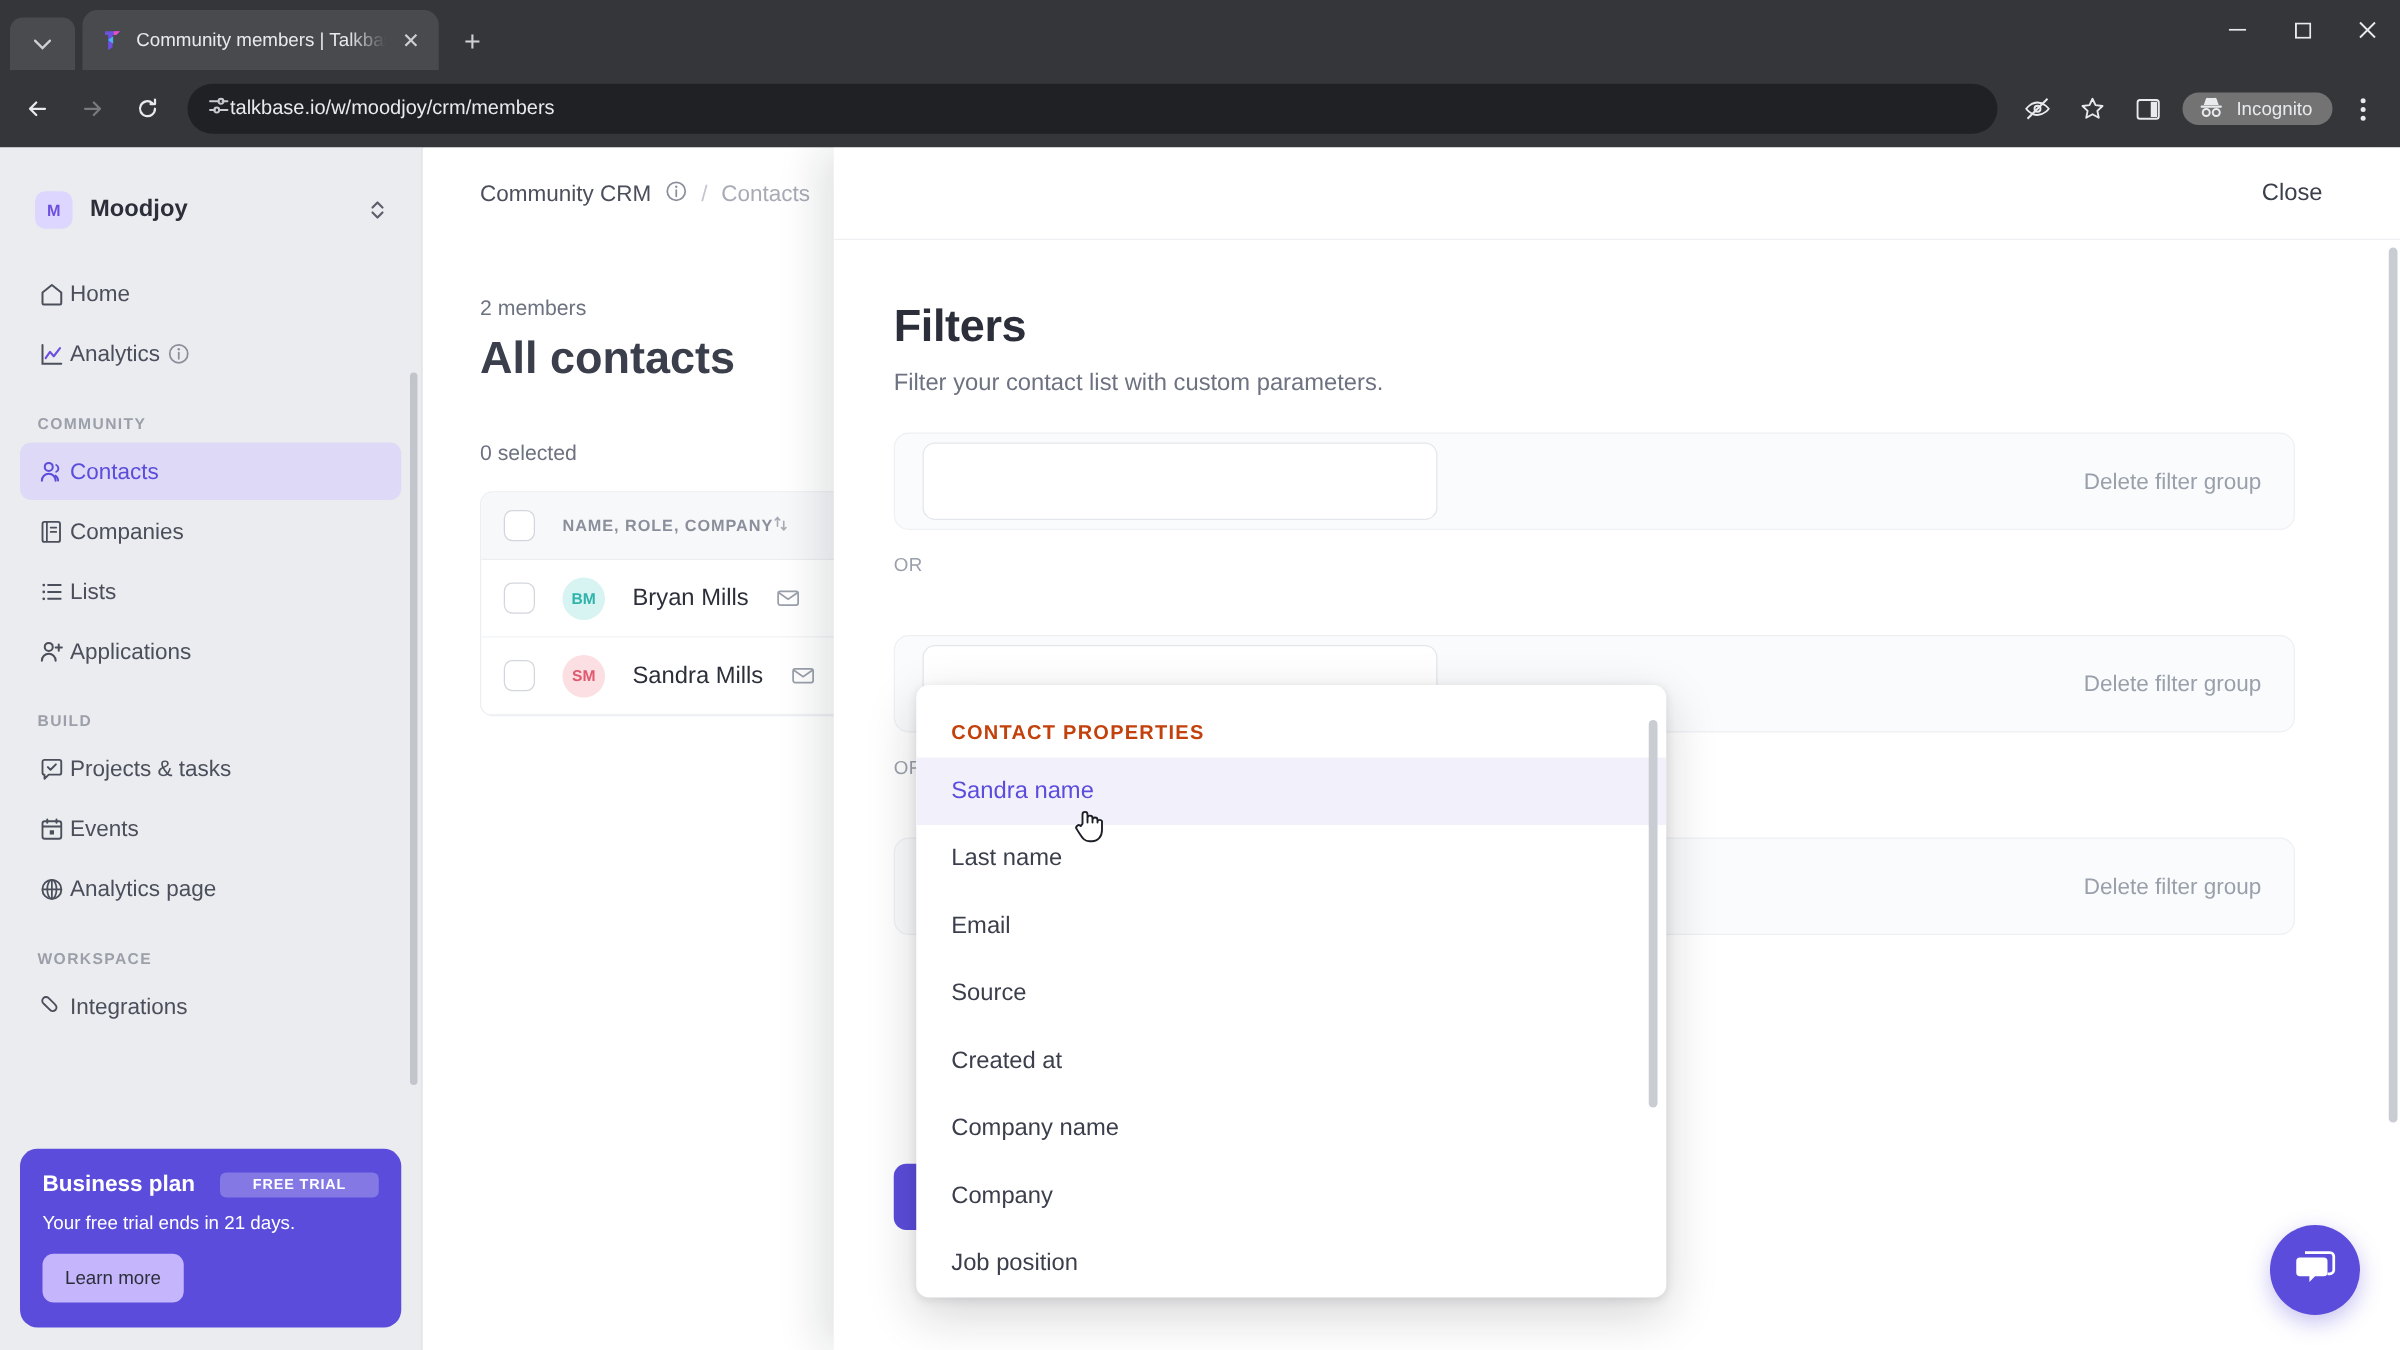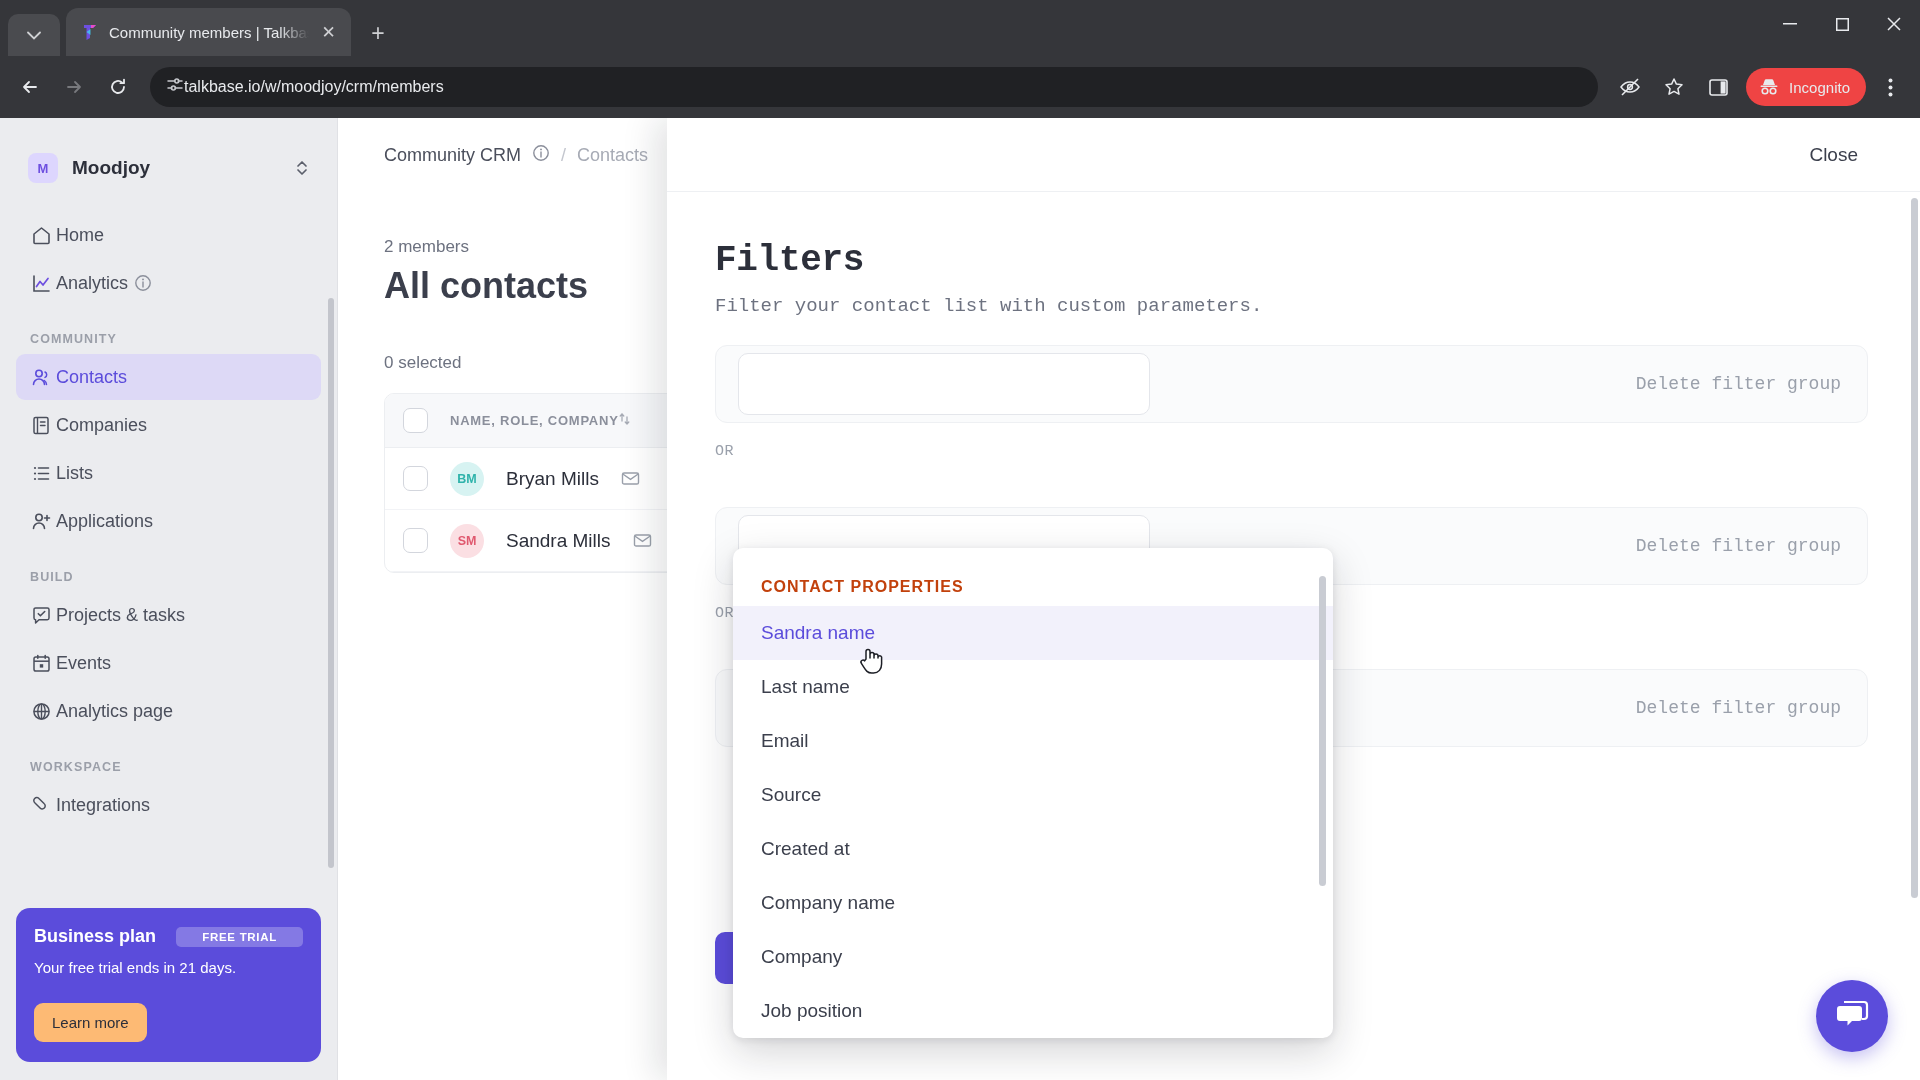--- a/index.html
+++ b/index.html
@@ -39,21 +39,21 @@
   .tb-icon { width: 40px; height: 40px; border-radius: 50%; display: flex; align-items: center;
     justify-content: center; color: #e8eaed; flex: 0 0 auto; }
   .tb-icon.dim { color: #78797d; }
   .omnibox {
     flex: 1 1 auto; height: 40px; background: #202124; border-radius: 20px;
     display: flex; align-items: center; padding: 0 16px; margin: 0 8px;
     color: #e8eaed; font-size: 16px;
   }
   .omni-url { white-space: nowrap; overflow: hidden; }
   .incognito-pill {
-    height: 38px; border-radius: 19px; background: #ef4444; display: flex; align-items: center;
+    height: 26px; border-radius: 19px; background: #737373; display: flex; align-items: center;
     gap: 9px; padding: 0 16px 0 12px; color: #e8eaed; font-size: 15px; margin-left: 4px;
   }
 
   
   .page { position: relative; width: 1920px; height: 962px; background: #ffffff; overflow: hidden; }
 
   
   .sidebar {
     position: absolute; left: 0; top: 0; width: 338px; height: 962px;
     background: #ebecef; border-right: 1px solid #e0e1e5;
@@ -81,21 +81,21 @@
 
   .plan-card {
     position: absolute; left: 16px; right: 16px; bottom: 18px; background: #5b4cdb;
     border-radius: 14px; padding: 18px 18px 20px 18px; color: #fff;
   }
   .plan-top { display: flex; align-items: center; justify-content: space-between; }
   .plan-title { font-size: 18px; font-weight: 700; }
   .plan-badge { background: rgba(255,255,255,0.25); border-radius: 5px; font-size: 11.5px;
     font-weight: 700; letter-spacing: 0.7px; padding: 4px 26px; }
   .plan-sub { font-size: 15px; margin-top: 12px; }
-  .plan-btn { margin-top: 27px; background: #fdba74; color: #2c2f3a; border: none; border-radius: 9px;
+  .plan-btn { margin-top: 16px; background: #c4b5fd; color: #2c2f3a; border: none; border-radius: 9px;
     font-size: 15px; padding: 11px 18px; font-family: inherit; }
   .sb-scroll { position: absolute; right: 3px; top: 180px; width: 6px; height: 570px;
     background: #c3c5cc; border-radius: 3px; }
 
   
   .content { position: absolute; left: 339px; top: 0; right: 0; bottom: 0; background: #fff; }
   .breadcrumb { display: flex; align-items: center; gap: 11px; padding: 26px 0 0 45px;
     font-size: 18px; color: #4b4f5c; }
   .bc-muted { color: #a7abb5; }
   .bc-sep { color: #c3c6ce; }
@@ -118,21 +118,21 @@
 
   
   .modal {
     position: absolute; left: 667px; top: 0; right: 0; bottom: 0; background: #ffffff;
     box-shadow: -12px 0 32px rgba(20,22,30,0.12);
   }
   .modal-bar { height: 74px; display: flex; align-items: center; justify-content: flex-end;
     padding-right: 42px; border-bottom: 1px solid #eef0f3; }
   .close-btn { background: #fff; border: none; font-size: 19px; color: #3b3f4c; padding: 10px 20px;
     border-radius: 8px; font-family: inherit; }
-  .modal-body { padding: 48px 52px 0 48px; position: relative; height: 888px; font-family: Liberation Mono, monospace; }
+  .modal-body { padding: 48px 84px 0 48px; position: relative; height: 888px; }
   .modal-h1 { font-size: 36px; font-weight: 700; color: #2c2f3a; letter-spacing: -0.3px; }
   .modal-sub { font-size: 19px; color: #6d7280; margin-top: 14px; }
 
   .fgroup {
     margin-top: 28px; border: 1px solid #eef0f3; border-radius: 12px; background: #fafbfc;
     height: 78px; display: flex; align-items: center; justify-content: space-between;
     padding: 0 26px 0 22px; position: relative;
   }
   .fg-select {
     width: 412px; height: 62px; background: #fff; border: 1px solid #e4e6eb; border-radius: 10px;

